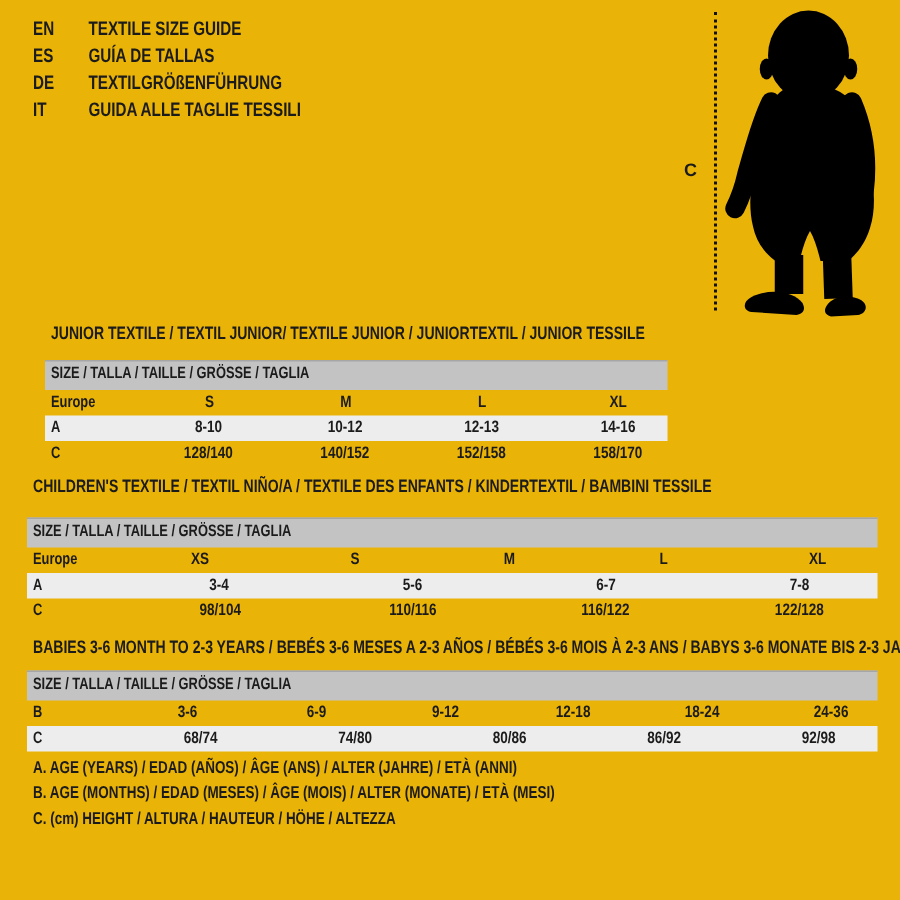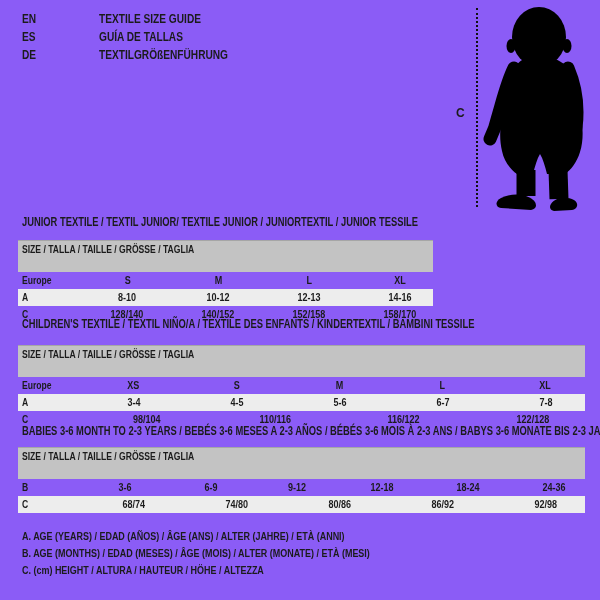--- a/index.html
+++ b/index.html
@@ -1,77 +1,81 @@
 <!DOCTYPE html>
 <html style="--c-bar: #c3c3c3; --c-shaded: #ededed; --c-text: #1b1b1b;"><head>
 <meta charset="utf-8">
 <style>
   html,body { margin:0; padding:0; background:#fff; }
   #canvas {
-    position:relative; width:600px; height:600px; background:#8b5cf6;
+    position:relative; width:600px; height:600px; background:#eab308;
     font-family:"Liberation Sans", sans-serif; color:var(--c-text,#1b1b1b);
     overflow:hidden;
   }
   
   .cond-l { display:inline-block; transform:scaleX(0.78); transform-origin:0 50%; white-space:nowrap; }
   .cond-c { display:inline-block; transform:scaleX(0.82); transform-origin:50% 50%; white-space:nowrap; }
 
   
   .lang-block { position:absolute; left:22px; top:10px; }
   .lang-row { display:flex; height:18px; line-height:18px; font-weight:bold; font-size:13px; }
   .lang-code { width:37px; flex:0 0 37px; }
-  .lang-label { flex:1;margin-left:40px; }
+  .lang-label { flex:1; }
 
   
   .measure-line { position:absolute; left:476px; top:8px; height:199px; width:0; border-left:2px dotted #111; }
   .measure-label { position:absolute; left:456px; top:106px; font-weight:bold; font-size:12px; }
   .baby-svg { position:absolute; left:483px; top:4px; width:112px; height:208px; }
 
   
   .table-block { position:absolute; left:18px; }
-  .table-block.t1 { top:215px; }
+  .table-block.t1 { top:215px;margin-left:12px; }
   .table-block.t2 { top:317px; }
   .table-block.t3 { top:424px; }
   .tb-title { font-weight:bold; font-size:12px; line-height:15px; margin-left:4px; white-space:pre-line; }
   .size-table { margin-top:10px; }
   .t2 .size-table { margin-top:13px; }
   .t3 .size-table { margin-top:8px; }
   .t1 .size-table { width:415px; }
   .t2 .size-table, .t3 .size-table { width:567px; }
   .bar {
-    height:32px; line-height:17px; background:var(--c-bar,#c3c3c3);
+    height:20px; line-height:17px; background:var(--c-bar,#c3c3c3);
     border-top:1px solid #a6a6a6; box-sizing:border-box;
     font-weight:bold; font-size:11px; padding-left:4px;
   }
   .row { display:flex; height:17px; line-height:17px; font-weight:bold; font-size:11px;gap:24px; }
   .row.shaded { background:var(--c-shaded,#ededed); }
   .row-label { width:52px; flex:0 0 52px; padding-left:4px; box-sizing:border-box; }
   .cell { flex:1; text-align:center; }
 
   
-  .footnotes { position:absolute; left:22px; top:528px; }
+  .footnotes { position:absolute; left:22px; top:504px; }
   .fn-line { height:17px; line-height:17px; font-weight:bold; font-size:11.5px; }
 </style>
 </head>
 <body>
 
 <div id="canvas">
 
   <div class="lang-block">
       <div class="lang-row">
         <span class="lang-code"><span class="cond-l">EN</span></span>
         <span class="lang-label"><span class="cond-l">TEXTILE SIZE GUIDE</span></span>
       </div>
       <div class="lang-row">
         <span class="lang-code"><span class="cond-l">ES</span></span>
         <span class="lang-label"><span class="cond-l">GUÍA DE TALLAS</span></span>
       </div>
       <div class="lang-row">
         <span class="lang-code"><span class="cond-l">DE</span></span>
         <span class="lang-label"><span class="cond-l">TEXTILGRÖßENFÜHRUNG</span></span>
+      </div>
+      <div class="lang-row">
+        <span class="lang-code"><span class="cond-l">IT</span></span>
+        <span class="lang-label"><span class="cond-l">GUIDA ALLE TAGLIE TESSILI</span></span>
       </div>
     </div>
 
   <span class="measure-label">C</span>
   <div class="measure-line"></div>
   <svg class="baby-svg" viewBox="0 0 112 208" aria-hidden="true">
     <g fill="#000" stroke="none">
       <ellipse cx="56" cy="33" rx="27" ry="30"></ellipse>
       <ellipse cx="28" cy="42" rx="4.5" ry="7"></ellipse>
       <ellipse cx="84" cy="42" rx="4.5" ry="7"></ellipse>
@@ -120,21 +124,20 @@
           <span class="row-label"><span class="cond-l">Europe</span></span>
           <span class="cell"><span class="cond-c">XS</span></span>
           <span class="cell"><span class="cond-c">S</span></span>
           <span class="cell"><span class="cond-c">M</span></span>
           <span class="cell"><span class="cond-c">L</span></span>
           <span class="cell"><span class="cond-c">XL</span></span>
         </div>
         <div class="row shaded">
           <span class="row-label"><span class="cond-l">A</span></span>
           <span class="cell"><span class="cond-c">3-4</span></span>
-          <span class="cell"><span class="cond-c">4-5</span></span>
           <span class="cell"><span class="cond-c">5-6</span></span>
           <span class="cell"><span class="cond-c">6-7</span></span>
           <span class="cell"><span class="cond-c">7-8</span></span>
         </div>
         <div class="row">
           <span class="row-label"><span class="cond-l">C</span></span>
           <span class="cell"><span class="cond-c">98/104</span></span>
           <span class="cell"><span class="cond-c">110/116</span></span>
           <span class="cell"><span class="cond-c">116/122</span></span>
           <span class="cell"><span class="cond-c">122/128</span></span>

